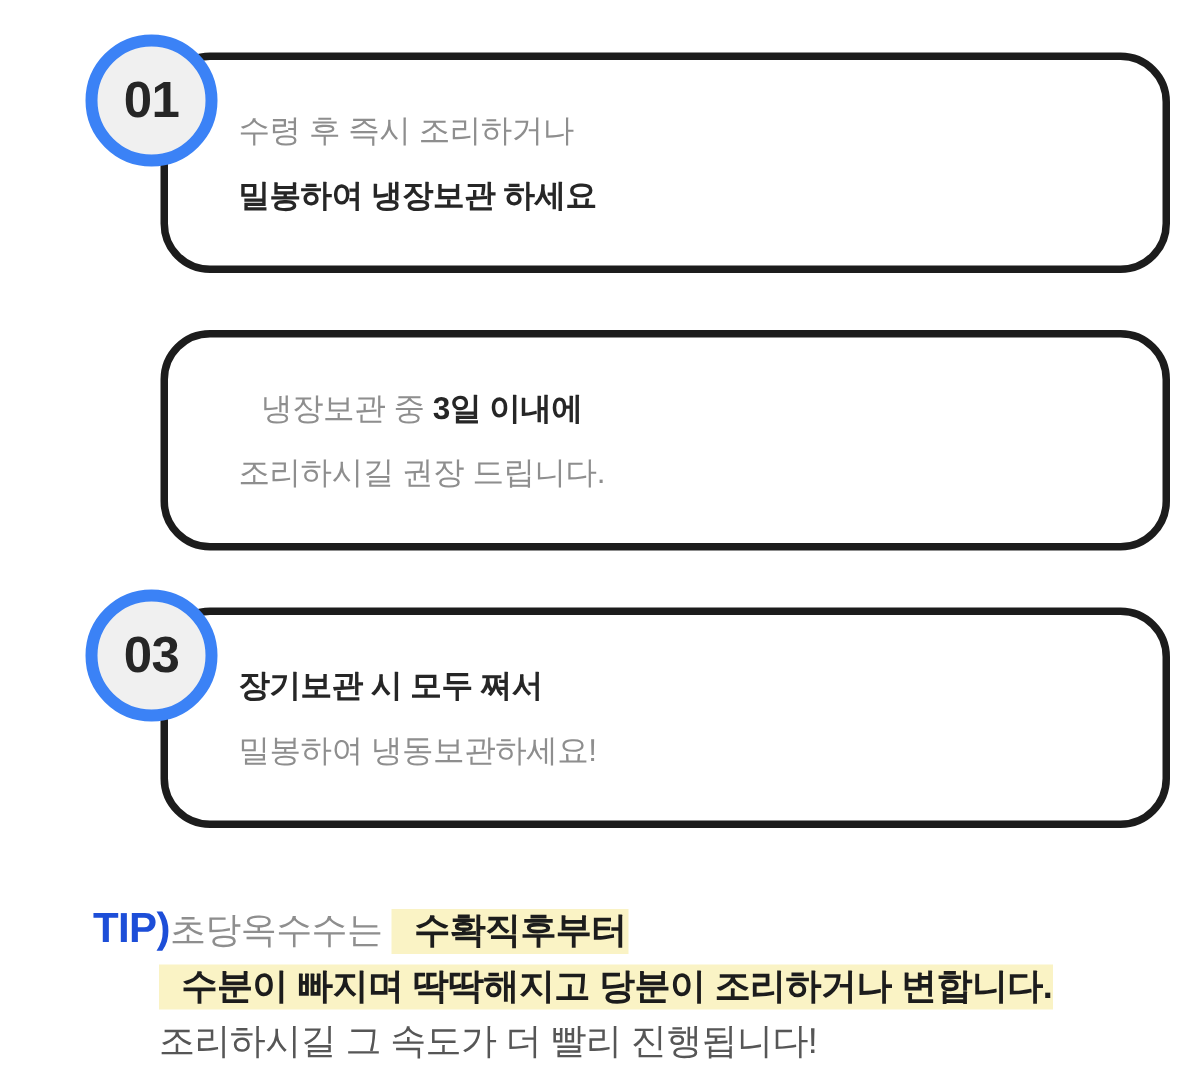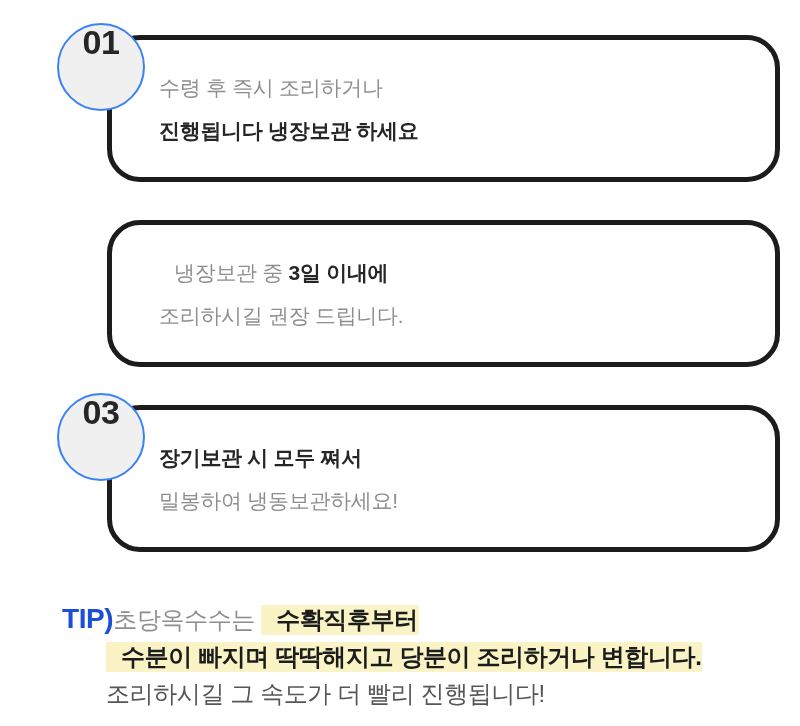--- a/index.html
+++ b/index.html
@@ -61,25 +61,25 @@
   }
   .t-light .t-bold { color: #262626; }
 
   
   .badge {
     position: absolute;
     left: 57px;
     width: 88px;
     height: 88px;
     box-sizing: border-box;
-    border: 2px solid #3b82f6;
+    border: 8px solid #3b82f6;
     border-radius: 50%;
     background: #f0f0f0;
     display: flex;
-    align-items: flex-start;
+    align-items: center;
     justify-content: center;
     z-index: 3;
   }
   .badge-1 { top: 23px; }
   .badge-2 { top: 208px; }
   .badge-3 { top: 393px; }
 
   .badge-num {
     font-size: 34px;
     font-weight: 700;
@@ -126,21 +126,21 @@
   .tip-indent { padding-left: 44px; }
 </style>
 </head>
 <body>
 
 <div id="page">
 
   <div class="step step-1">
     <div class="step-text">
       <span class="line t-light">수령 후 즉시 조리하거나</span>
-      <span class="line t-bold">진행됩니다 냉장보관 하세요</span>
+      <span class="line t-bold">밀봉하여 냉장보관 하세요</span>
     </div>
   </div>
   <div class="badge badge-1">
     <span class="badge-num">01</span>
   </div>
 
   <div class="step step-2">
     <div class="step-text">
       <span class="line t-light"><span>냉장보관 중 </span><span class="t-bold">3일 이내에</span></span>
       <span class="line t-light">조리하시길 권장 드립니다.</span>

